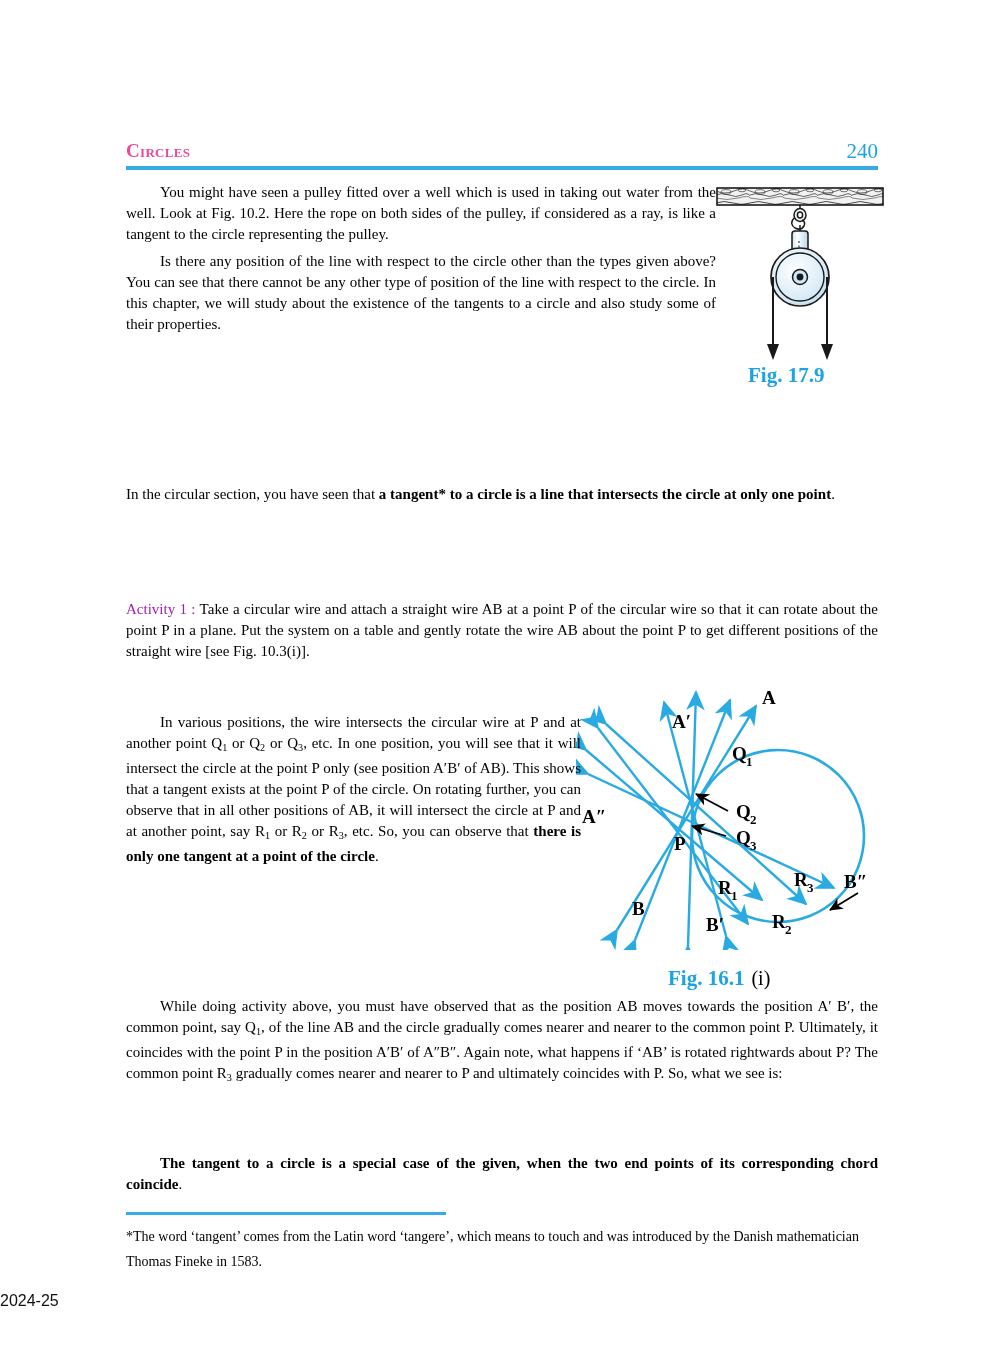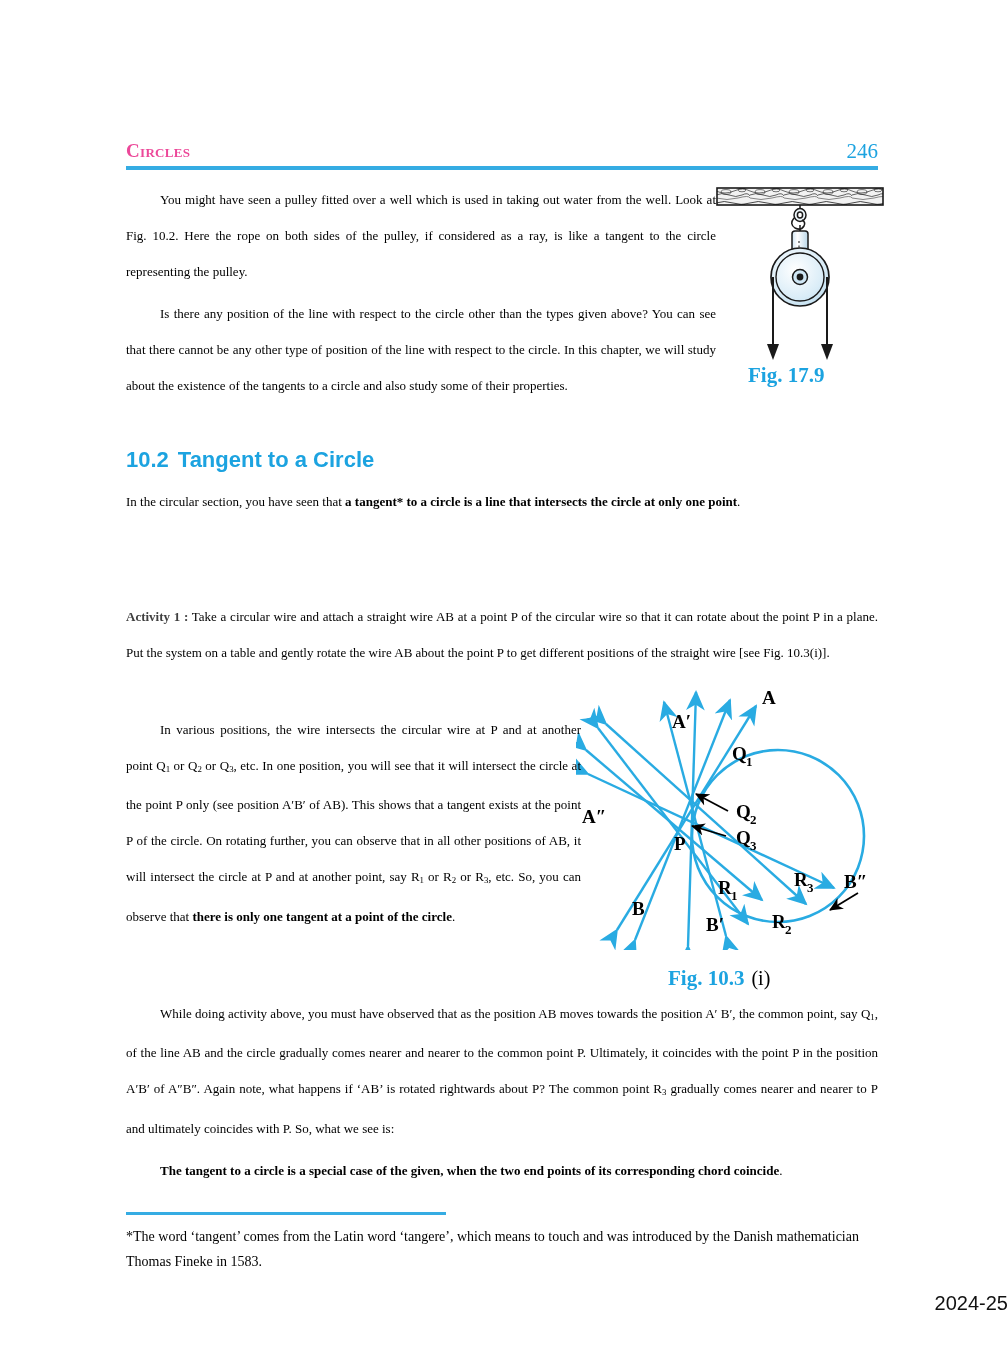--- a/index.html
+++ b/index.html
@@ -58,22 +58,22 @@
 
   
   .body-col {
     position: absolute;
     left: 126px;
     top: 182px;
     width: 752px;
   }
   p.para {
     margin: 0 0 0 0;
-    font-size: 13px;
-    line-height: 36px;
+    font-size: 15px;
+    line-height: 21px;
     text-align: justify;
     text-justify: inter-word;
   }
   .indent { text-indent: 34px; }
   .bold { font-weight: bold; }
   sub { font-size: 0.68em; vertical-align: -0.28em; }
 
   
   .narrow { width: 590px; }
 
@@ -107,22 +107,22 @@
     font-family: "Liberation Sans", sans-serif;
     font-weight: bold;
     font-size: 22px;
     color: #1CA3E0;
     white-space: nowrap;
   }
   .sec-head .num { margin-right: 9px; }
 
   
   .activity-label {
-    color: #404040;
-    font-weight: bold;
+    color: #a21caf;
+    font-weight: normal;
   }
 
   
   .fig103 {
     position: absolute;
     left: 576px;
     top: 678px;
     width: 308px;
     height: 272px;
   }
@@ -153,23 +153,23 @@
     width: 752px;
     font-size: 14px;
     line-height: 25px;
     text-align: left;
   }
   .copyline {
     position: absolute;
     left: 0;
     top: 1292px;
     width: 1008px;
-    text-align: right;
+    text-align: left;
     font-family: "Liberation Sans", sans-serif;
-    font-size: 20px;
+    font-size: 16px;
     color: #111;
   }
 
   
   .lbl {
     font-family: "Liberation Serif", serif;
     font-weight: bold;
     font-size: 19px;
     fill: #000;
   }
@@ -180,21 +180,21 @@
     fill: #000;
   }
 </style>
 </head>
 <body>
 
 <div class="page">
 
   <div class="runhead">
     <span class="chapname">Circles</span>
-    <span class="pageno">246</span>
+    <span class="pageno">240</span>
   </div>
   <div class="runhead-rule"></div>
 
   <div class="fig102">
     <svg width="168" height="210" viewBox="0 0 168 210" xmlns="http://www.w3.org/2000/svg">
       <defs>
         <pattern id="woodgrain" patternUnits="userSpaceOnUse" width="34" height="16">
           <rect width="34" height="16" fill="#f2f2f2"></rect>
           <path d="M0 3 Q8 0 17 3 T34 3" stroke="#333" stroke-width="0.9" fill="none"></path>
           <path d="M0 7 Q9 11 18 7 T34 7" stroke="#444" stroke-width="0.8" fill="none"></path>
@@ -252,23 +252,20 @@
   <div class="fig-cap" id="fig102-cap">Fig. 17.9</div>
 
   <div class="body-col">
 
     <p class="para indent narrow">You might have seen a pulley fitted over a well which is used in taking out water from the well. Look at Fig. 10.2. Here the rope on both sides of the pulley, if considered as a ray, is like a tangent to the circle representing the pulley.</p>
 
     <p class="para indent narrow" style="margin-top:6px;">Is there any position of the line with respect to the circle other than the types given above? You can see that there cannot be any other type of position of the line with respect  to the circle. In this chapter, we will study about the existence of the tangents to a circle and also study some of their properties.</p>
 
   </div>
 
-  <div class="sec-head">
-    <span class="num">10.2</span><span>Tangent to a Circle</span>
-  </div>
 
   <div style="position:absolute; left:126px; top:484px; width:752px;">
     <p class="para"><span>In the circular section, you have seen that </span><span class="bold">a tangent* to a circle is a line that intersects the circle at only one point</span><span>.</span></p>
   </div>
 
 
   <div style="position:absolute; left:126px; top:599px; width:752px;">
     <p class="para"><span class="activity-label">Activity 1 :</span><span> Take a circular wire and attach a straight wire AB at a point P of the circular wire so that it can rotate about the point P in a plane. Put the system on a table and gently rotate the wire AB about the point P to get different positions of the straight wire [see Fig. 10.3(i)].</span></p>
   </div>
 
@@ -336,21 +333,21 @@
         <text class="lbl-sub" x="155" y="222">1</text>
 
         <text class="lbl" x="196" y="250">R</text>
         <text class="lbl-sub" x="209" y="256">2</text>
 
         <text class="lbl" x="218" y="208">R</text>
         <text class="lbl-sub" x="231" y="214">3</text>
       </g>
     </svg>
   </div>
-  <div class="fig-cap" id="fig103-cap"><span>Fig. 10.3</span><span class="roman">(i)</span></div>
+  <div class="fig-cap" id="fig103-cap"><span>Fig. 16.1</span><span class="roman">(i)</span></div>
 
   <div style="position:absolute; left:126px; top:712px; width:455px;">
     <p class="para indent"><span>In various positions, the wire intersects the circular wire at P and at another point Q</span><sub>1</sub><span> or Q</span><sub>2</sub><span> or Q</span><sub>3</sub><span>, etc. In one position, you will see that it will intersect the circle at the point P only (see position A′B′ of AB). This shows that a tangent exists at the point P of the circle. On rotating further, you can observe that in all other positions of AB, it will intersect the circle at P and at another point, say R</span><sub>1</sub><span> or R</span><sub>2</sub><span> or R</span><sub>3</sub><span>, etc. So, you can observe that </span><span class="bold">there is only one tangent at a point of the circle</span><span>.</span></p>
   </div>
 
   <div style="position:absolute; left:126px; top:996px; width:752px;">
     <p class="para indent"><span>While doing activity above, you must have observed that as the position AB moves towards the position A′ B′, the common point, say Q</span><sub>1</sub><span>, of the line AB and the circle gradually comes nearer and nearer to the common point P. Ultimately, it coincides with the point P in the position A′B′ of A″B″. Again note, what happens if ‘AB’ is rotated rightwards about P? The common point R</span><sub>3</sub><span> gradually comes nearer and nearer to P and ultimately coincides with P. So, what we see is:</span></p>
   </div>
 
   <div style="position:absolute; left:126px; top:1153px; width:752px;">

